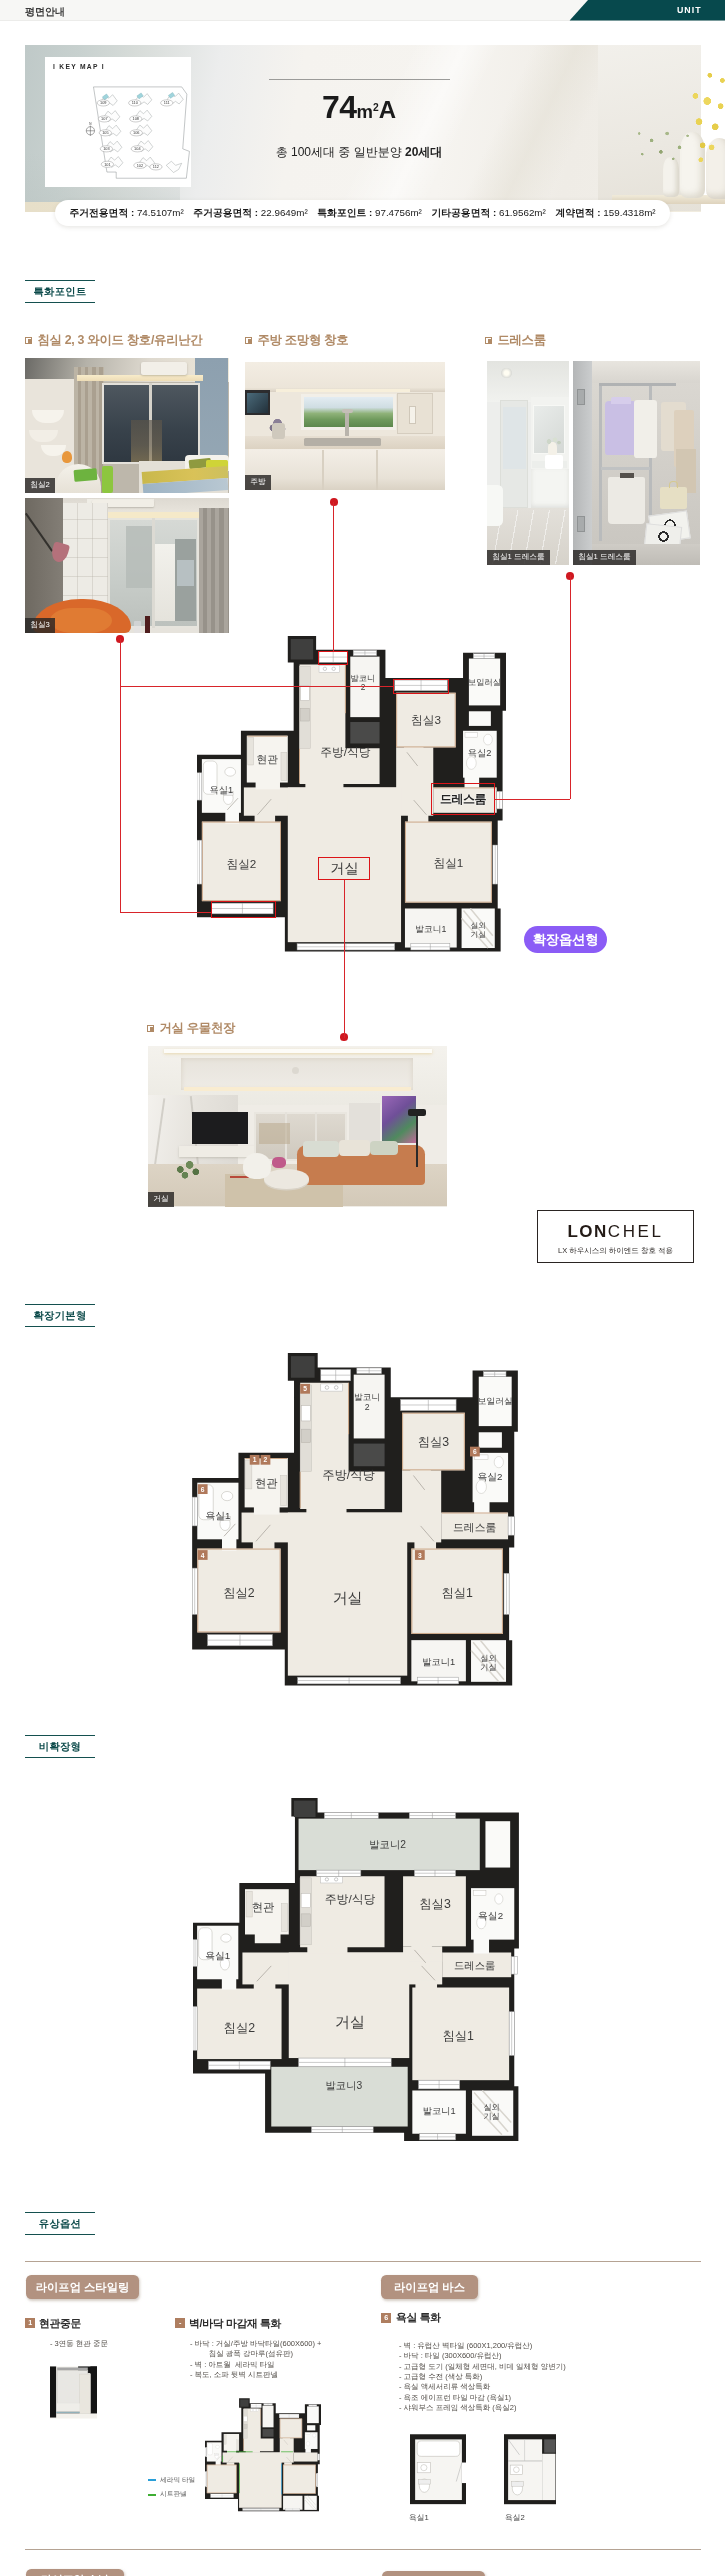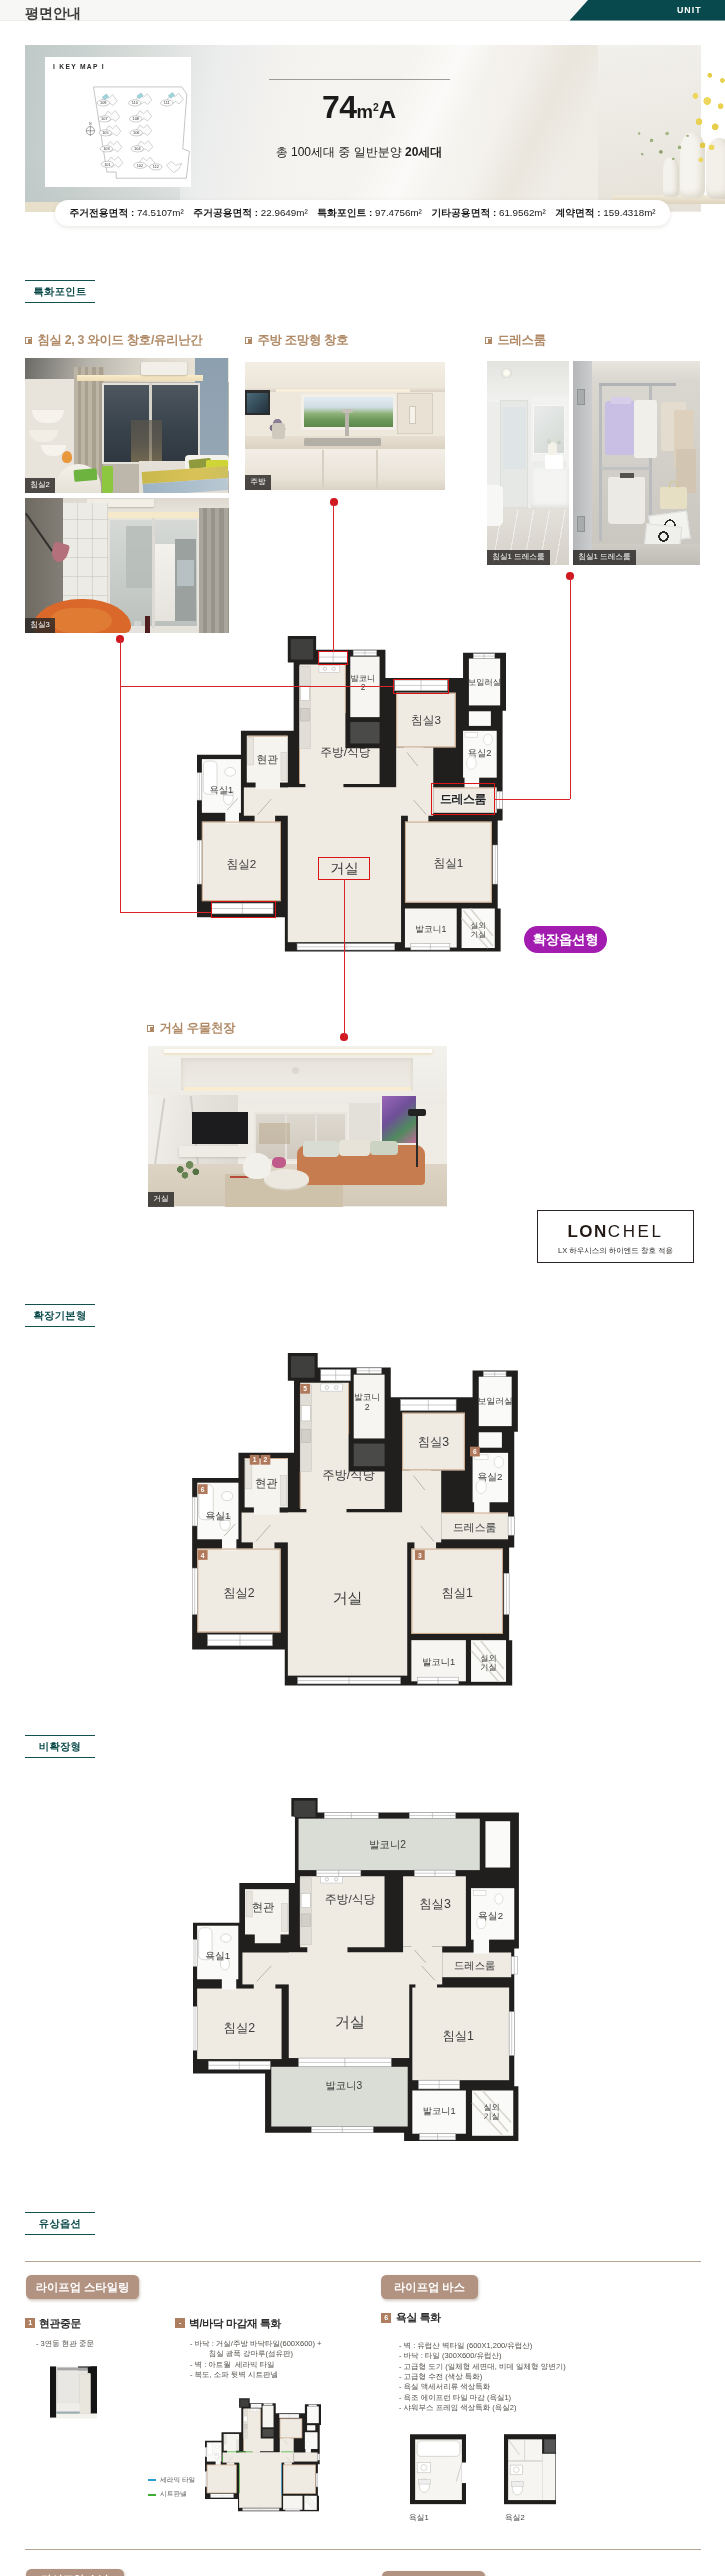--- a/index.html
+++ b/index.html
@@ -20,21 +20,21 @@
 .ititle{position:absolute;font-size:10.8px;font-weight:bold;color:#2d2d2d;letter-spacing:-0.3px;}
 .bul{position:absolute;font-size:7.5px;color:#514c47;line-height:1.38;white-space:pre;}
 .divid{position:absolute;left:25px;width:676px;height:0.5px;background:#b5a394;}
 svg text{font-family:"Liberation Sans",sans-serif;}
 </style>
 </head>
 <body>
 <div id="page">
 
 <div class="abs" style="left:0;top:0;width:725px;height:20.6px;background:#f7f7f5;border-bottom:0.5px solid #ececea;"></div>
-<div class="abs" style="left:25px;top:5.2px;font-size:14px;font-weight:bold;color:#3c3c3c;">평면안내</div>
+<div class="abs" style="left:25px;top:5.2px;font-size:10px;font-weight:bold;color:#3c3c3c;">평면안내</div>
 <div class="abs" style="left:567px;top:0;width:159px;height:20.6px;background:#07494d;clip-path:polygon(21px 0,159px 0,159px 20.6px,2.6px 20.6px);"></div>
 <div class="abs" style="left:677px;top:5.2px;font-size:8.8px;font-weight:bold;color:#fff;letter-spacing:1px;">UNIT</div>
 
 <div class="abs" style="left:25px;top:45px;width:676px;height:166px;background:
 linear-gradient(100deg,#bfc9c8 0%,#c8d1cf 8%,#d7dcd9 16%,#eceded 28%,#f5f3ef 40%,#f6f4f0 62%,#efece6 80%,#f2efe9 100%);">
   <div class="abs" style="left:0;top:108px;width:155px;height:58px;background:linear-gradient(180deg,rgba(195,204,203,0) 0%,rgba(180,190,188,.35) 100%);"></div>
   <div class="abs" style="left:0;top:157px;width:676px;height:9.8px;background:linear-gradient(90deg,#e7dfc9 0%,#eae3cf 40%,#efe9d9 70%,#f1ecdf 100%);"></div>
   <div class="abs" style="left:258px;top:0;width:361px;height:155px;background:linear-gradient(115deg,transparent 30%,rgba(255,255,255,.55) 42%,transparent 50%,transparent 58%,rgba(226,222,210,.5) 68%,transparent 78%);"></div>
 
   <div class="abs" style="left:573px;top:0;width:103px;height:166px;background:linear-gradient(170deg,#f2f0eb 0%,#ebe8e1 60%,#e5e1d8 100%);"></div>
@@ -368,21 +368,21 @@
 <div class="rdot" style="left:330px;top:498px;"></div>
 <div class="rdot" style="left:566px;top:572px;"></div>
 <div class="rdot" style="left:340px;top:1033px;"></div>
 <div class="rbox" style="left:318px;top:651px;width:30px;height:14.4px;"></div>
 <div class="rbox" style="left:393px;top:679px;width:56px;height:15px;"></div>
 <div class="rbox" style="left:431px;top:783px;width:64px;height:32px;"></div>
 <div class="abs" style="left:431px;top:783px;width:64px;height:32px;display:flex;align-items:center;justify-content:center;font-size:12px;font-weight:bold;color:#222;letter-spacing:-0.5px;text-shadow:0 0 1.5px #fff,0 0 1.5px #fff;">드레스룸</div>
 <div class="rbox" style="left:318px;top:857px;width:52px;height:23px;"></div>
 <div class="rbox" style="left:211px;top:901px;width:65px;height:17px;"></div>
 
-<div class="abs" style="left:524px;top:926px;width:83px;height:27px;border-radius:14px;background:#a21caf;color:#fff;font-size:13.4px;font-weight:bold;text-align:center;line-height:27px;letter-spacing:-0.3px;">확장옵션형</div>
+<div class="abs" style="left:524px;top:926px;width:83px;height:27px;border-radius:14px;background:#8b5cf6;color:#fff;font-size:13.4px;font-weight:bold;text-align:center;line-height:27px;letter-spacing:-0.3px;">확장옵션형</div>
 
 <div class="stitle" style="left:147px;top:1020px;"><span class="sq"></span>거실 우물천장</div>
 <div class="photo" style="left:148px;top:1046px;width:299px;height:161px;background:#efece6;">
   <div class="abs" style="left:0;top:0;width:299px;height:59px;background:linear-gradient(180deg,#f4f2ed 0%,#eceae3 100%);"></div>
   <div class="abs" style="left:15.5px;top:3.1px;width:268px;height:3.6px;background:#fdfcf8;box-shadow:0 1px 3.1px rgba(230,210,160,.8);"></div>
   <div class="abs" style="left:33px;top:12.4px;width:232px;height:32px;background:linear-gradient(180deg,#e7e3dc,#efece6);box-shadow:inset 0 0 5.2px rgba(200,190,170,.5);"></div>
   <div class="abs" style="left:36px;top:41px;width:227px;height:4.1px;background:#f9ecd0;"></div>
   <div class="abs" style="left:144px;top:20.6px;width:7.2px;height:7.2px;border-radius:50%;background:#dcd8d0;"></div>
   <div class="abs" style="left:0;top:49px;width:90px;height:85px;background:linear-gradient(100deg,#f3f1ed 0%,#e6e3dd 50%,#dcd9d3 100%);"></div>
   <div class="abs" style="left:10.3px;top:52px;width:1.5px;height:77px;background:#d2cfc8;transform:rotate(8deg);"></div>
@@ -634,21 +634,21 @@
 <div class="divid" style="top:2261px;"></div>
 <div class="divid" style="top:2549px;"></div>
 
 <div class="hdr" style="left:26px;top:2275px;width:113px;height:24px;line-height:24px;">라이프업 스타일링</div>
 <div class="hdr" style="left:381px;top:2275px;width:97px;height:24px;line-height:24px;">라이프업 바스</div>
 <div class="hdr" style="left:26px;top:2569px;width:98px;height:21.6px;line-height:21.6px;font-size:10.8px;">라이프업 수납</div>
 <div class="hdr" style="left:382px;top:2571px;width:103px;height:21.6px;line-height:21.6px;font-size:10.8px;">라이프업 키친</div>
 
 <div class="nbadge" style="left:25px;top:2318px;">1</div>
 <div class="ititle" style="left:39px;top:2317px;">현관중문</div>
-<div class="bul" style="left:36px;top:2339px;">- 3연동 현관 중문</div>
+<div class="bul" style="left:50px;top:2339px;">- 3연동 현관 중문</div>
 <svg class="abs" style="left:50px;top:2366px;" width="47" height="53" viewBox="0 0 92 102">
   <rect x="0" y="0" width="92" height="102" fill="#f4f2ed"></rect>
   <rect x="0" y="0" width="12" height="100" fill="#141414"></rect>
   <rect x="55" y="0" width="37" height="13" fill="#141414"></rect>
   <rect x="79" y="0" width="13" height="92" fill="#141414"></rect>
   <rect x="14" y="2" width="60" height="6" fill="#a6a6a6"></rect>
   <rect x="14" y="8" width="60" height="64" fill="#e8e7e3" stroke="#cfcdc7" stroke-width="1"></rect>
   <rect x="58" y="15" width="21" height="77" fill="#e9e6de" stroke="#d5d2ca" stroke-width="1"></rect>
   <rect x="14" y="72" width="44" height="16" fill="#efeee9"></rect>
   <rect x="12" y="88" width="46" height="5" fill="#b9b9b6"></rect>

